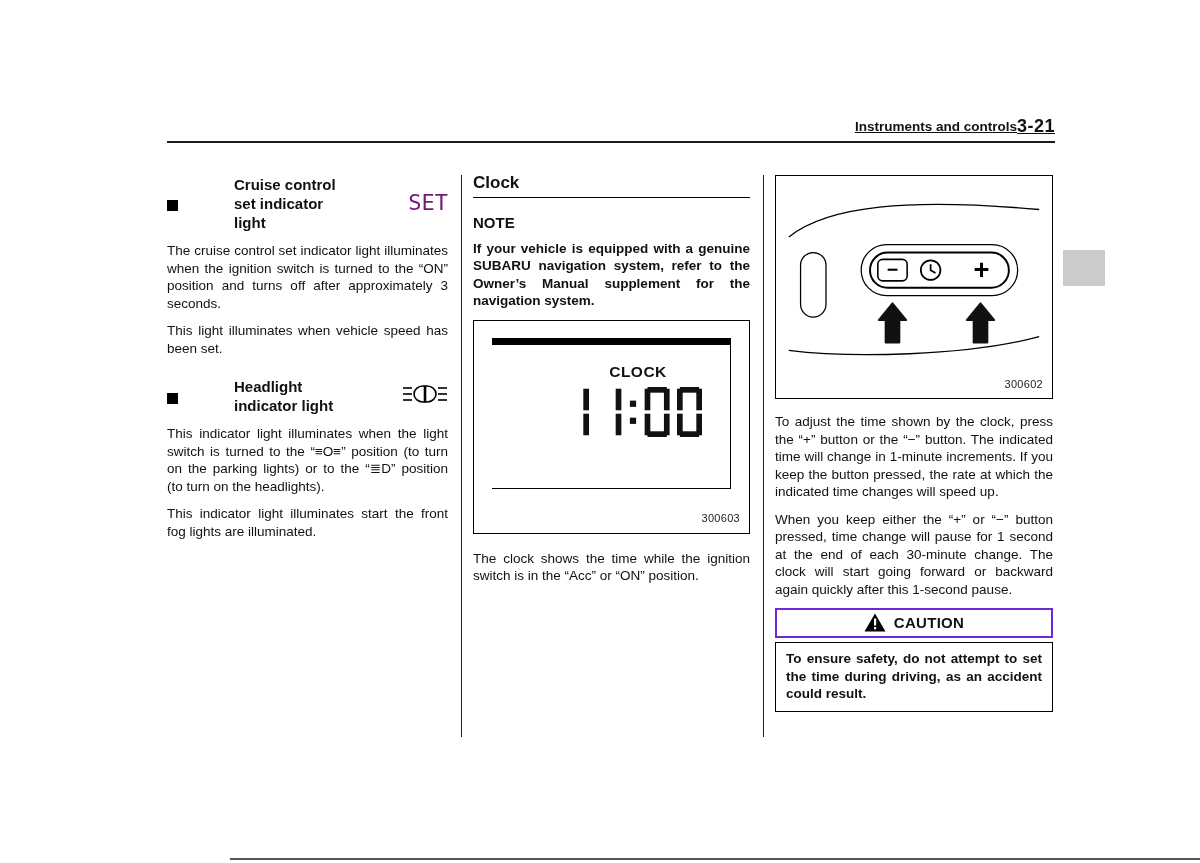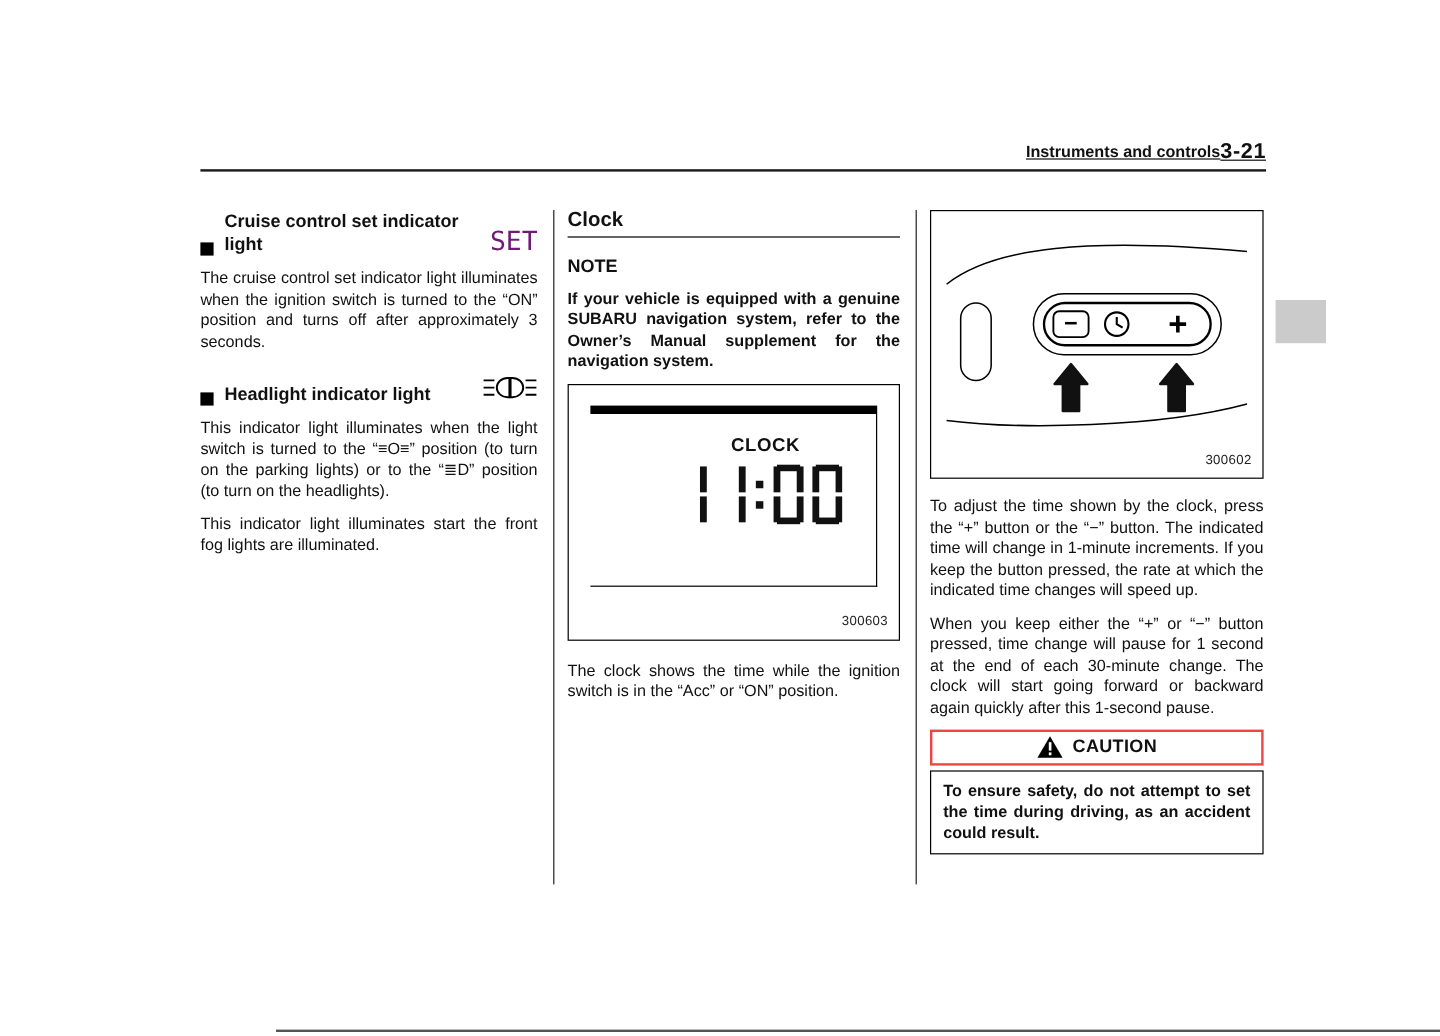--- a/index.html
+++ b/index.html
@@ -16,21 +16,21 @@
   .header-rule{border-bottom:2px solid #1a1a1a;}
   
   .columns{display:flex;padding-left:167px;padding-top:30px;align-items:flex-start;}
   .col{font-size:13.5px;line-height:17.5px;}
   .col p{margin:0 0 10px;text-align:justify;}
   .col-left{width:281px;}
   .col-mid{width:277px;}
   .col-right{width:278px;}
   .vdiv{width:1px;background:#222;height:562px;margin:2px 11px 0 13px;flex:none;}
   
-  .sec-heading{display:flex;align-items:flex-end;margin:2px 0 10px;}
+  .sec-heading{display:flex;align-items:center;margin:2px 0 10px;gap:47px;}
   .sec-heading h3{margin:0;font-size:15px;line-height:19px;font-weight:bold;flex:1;}
   .bullet{width:11px;height:11px;background:#000;margin:4px 9px 0 0;flex:none;}
   .head-icon{flex:none;margin-left:6px;}
   .set-icon{font-family:"DejaVu Sans Mono",monospace;font-size:22px;line-height:22px;letter-spacing:0;color:#701a75;flex:none;margin-left:6px;margin-top:-2px;}
   .gap-above{margin-top:20px;}
   
   .clock-title{margin:0;font-size:17px;font-weight:bold;line-height:20px;}
   .title-rule{border-bottom:1.5px solid #000;margin:4px 0 16px;}
   .note-title{margin:0 0 8px;font-size:15px;font-weight:bold;}
   .bold-note{font-weight:bold;}
@@ -40,21 +40,21 @@
   .clock-display{position:relative;margin:17px 18px 0;height:150px;border-right:1.5px solid #000;border-bottom:1.5px solid #000;}
   .clock-topbar{height:7px;background:#000;margin-right:0;}
   .clock-label{margin-top:18px;text-align:center;padding-left:54px;font-weight:bold;font-size:15.5px;letter-spacing:.5px;}
   .clock-time{margin-top:7px;display:flex;justify-content:center;padding-left:44px;}
   .fig-num{position:absolute;right:9px;bottom:5px;font-size:11px;color:#222;letter-spacing:.3px;}
   
   .panel-figure{height:210px;margin:2px 0 14px;padding:8px 4px 4px;}
   .panel-figure svg{display:block;margin:0 auto;}
   
   .caution{margin-top:8px;}
-  .caution-header{border:2px solid #ef4444;display:flex;align-items:center;justify-content:center;gap:8px;padding:3px 0 4px;font-size:15px;font-weight:bold;letter-spacing:.3px;}
+  .caution-header{border:2px solid #6d28d9;display:flex;align-items:center;justify-content:center;gap:8px;padding:3px 0 4px;font-size:15px;font-weight:bold;letter-spacing:.3px;}
   .caution-body{border:1.5px solid #000;margin-top:4px;padding:7px 10px 8px;}
   .caution-body p{margin:0;font-weight:bold;text-align:justify;}
   .warn-icon svg{display:block;}
   
   .page-tab{position:absolute;left:1063px;top:250px;width:42px;height:36px;background:#cbcbcb;}
   .bottom-rule{position:absolute;left:230px;right:0;bottom:3px;height:2px;background:#555;}
 </style>
 </head>
 <body>
 
@@ -69,20 +69,21 @@
 <div class="columns">
 
   <section class="col col-left">
 
     <div class="sec-heading">
       <span class="bullet"></span>
       <h3>Cruise control set indicator light</h3>
       <span class="set-icon">SET</span>
     </div>
     <p>The cruise control set indicator light illuminates when the ignition switch is turned to the “ON” position and turns off after approximately 3 seconds.</p>
+    <p>This light illuminates when vehicle speed has been set.</p>
 
     <div class="sec-heading gap-above">
       <span class="bullet"></span>
       <h3>Headlight indicator light</h3>
       <span class="head-icon">
         <svg width="46" height="20" viewBox="0 0 46 20" stroke="#000" stroke-width="1.6" fill="none">
           <line x1="1" y1="4" x2="10" y2="4"></line>
             <line x1="1" y1="10" x2="10" y2="10"></line>
             <line x1="1" y1="16" x2="10" y2="16"></line>
           <path d="M21,2 a9,8 0 0 0 0,16 l1.5,0 0,-16 z"></path>

